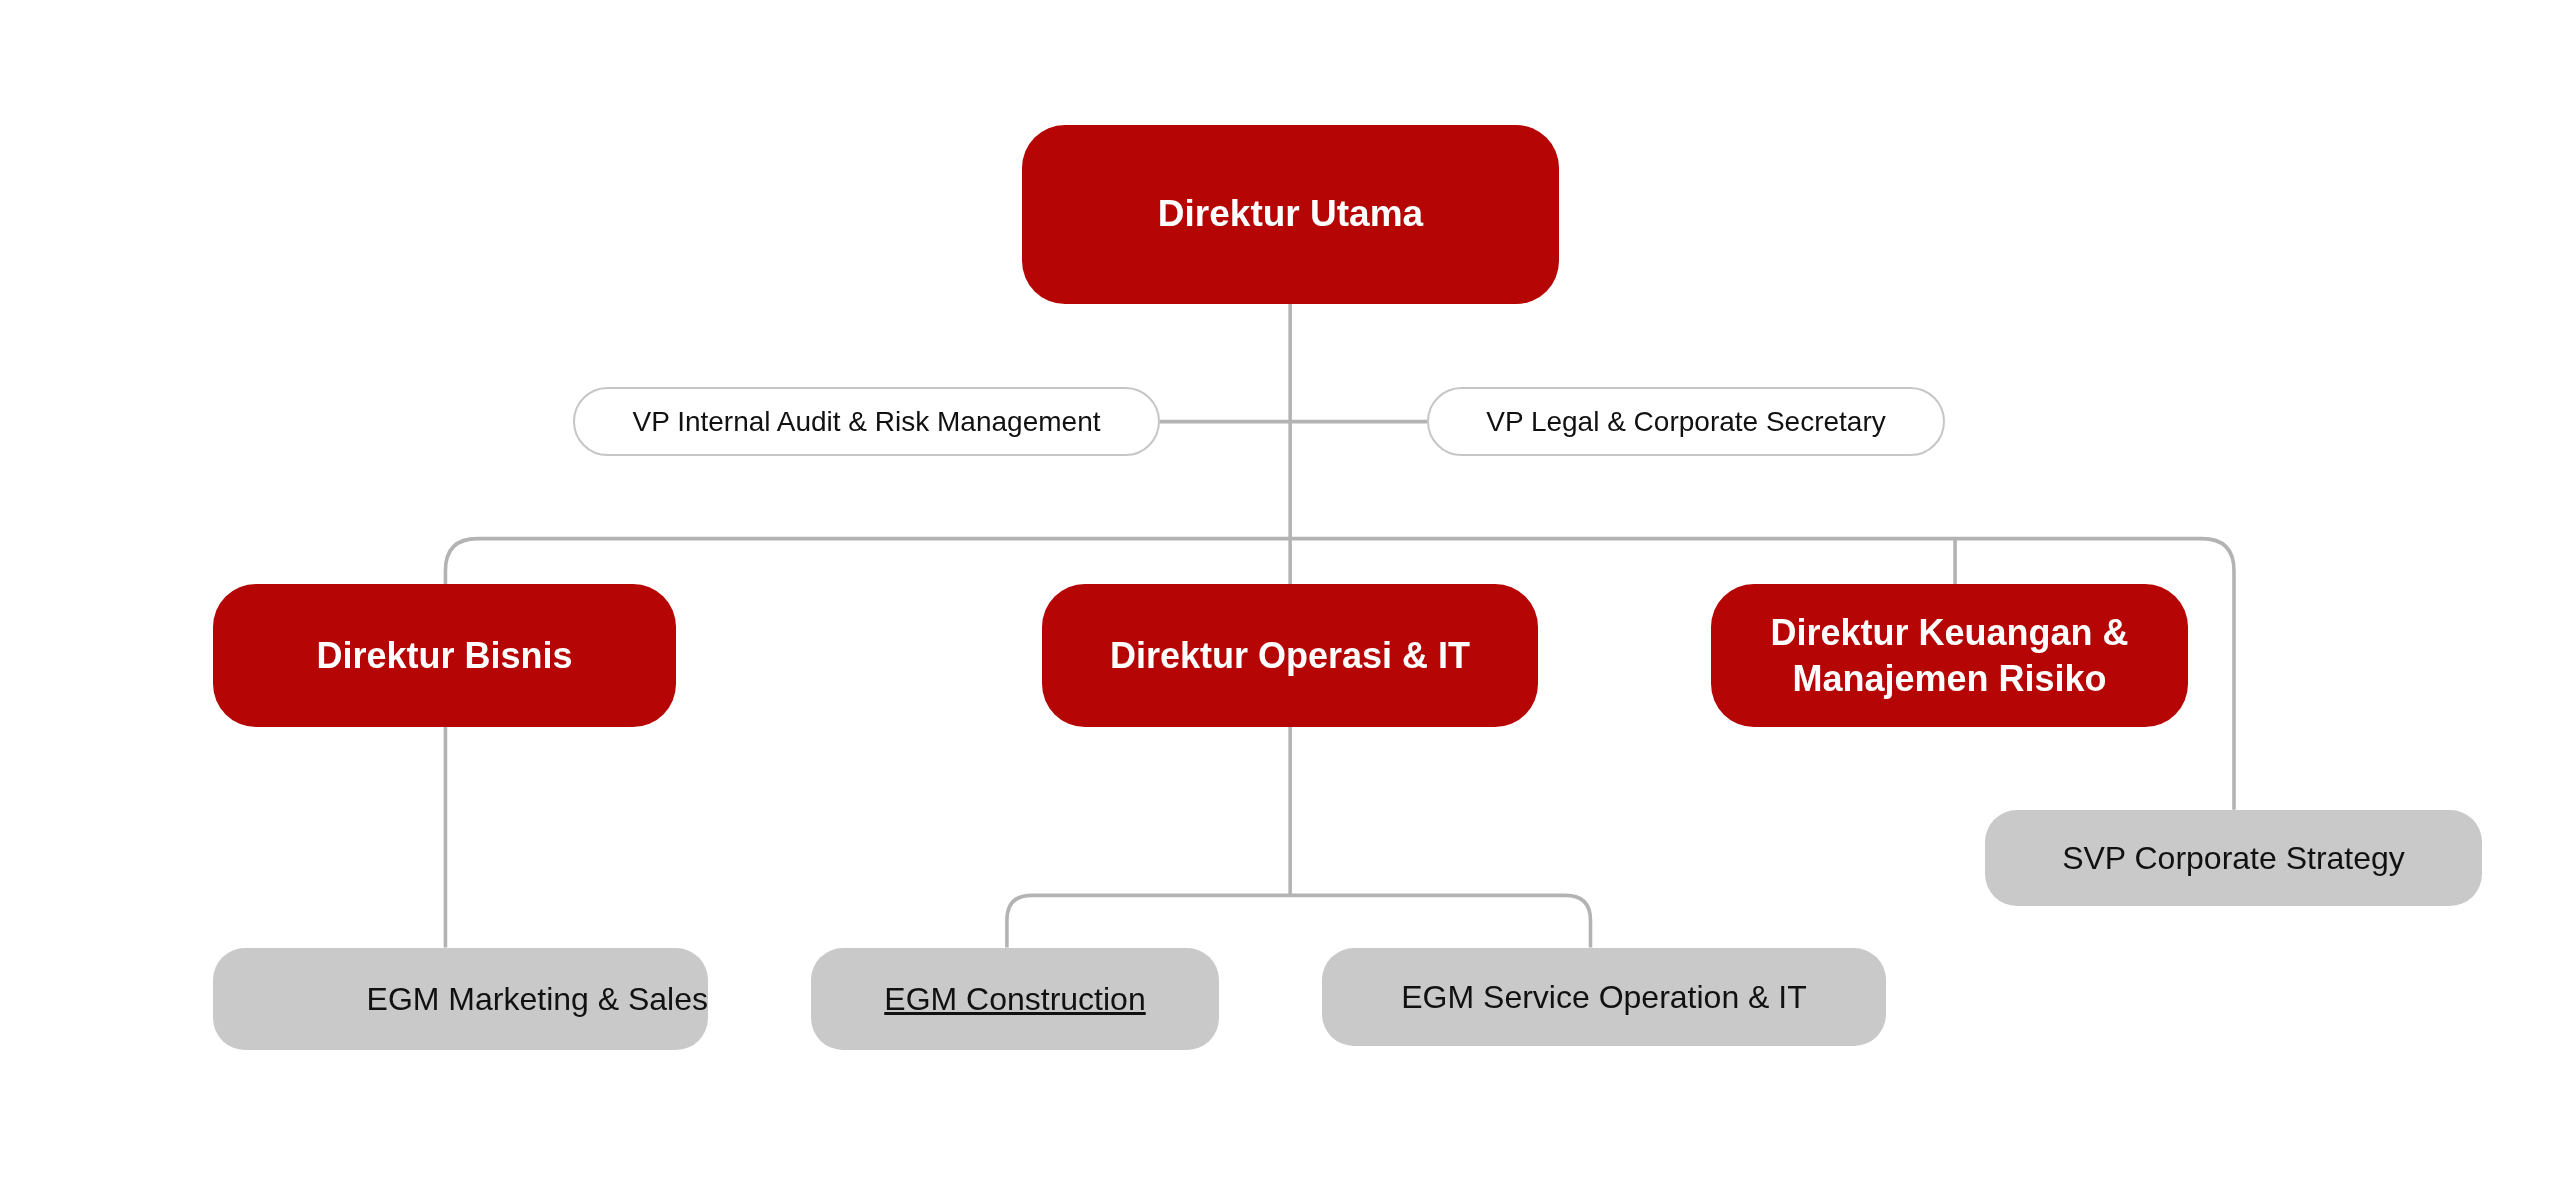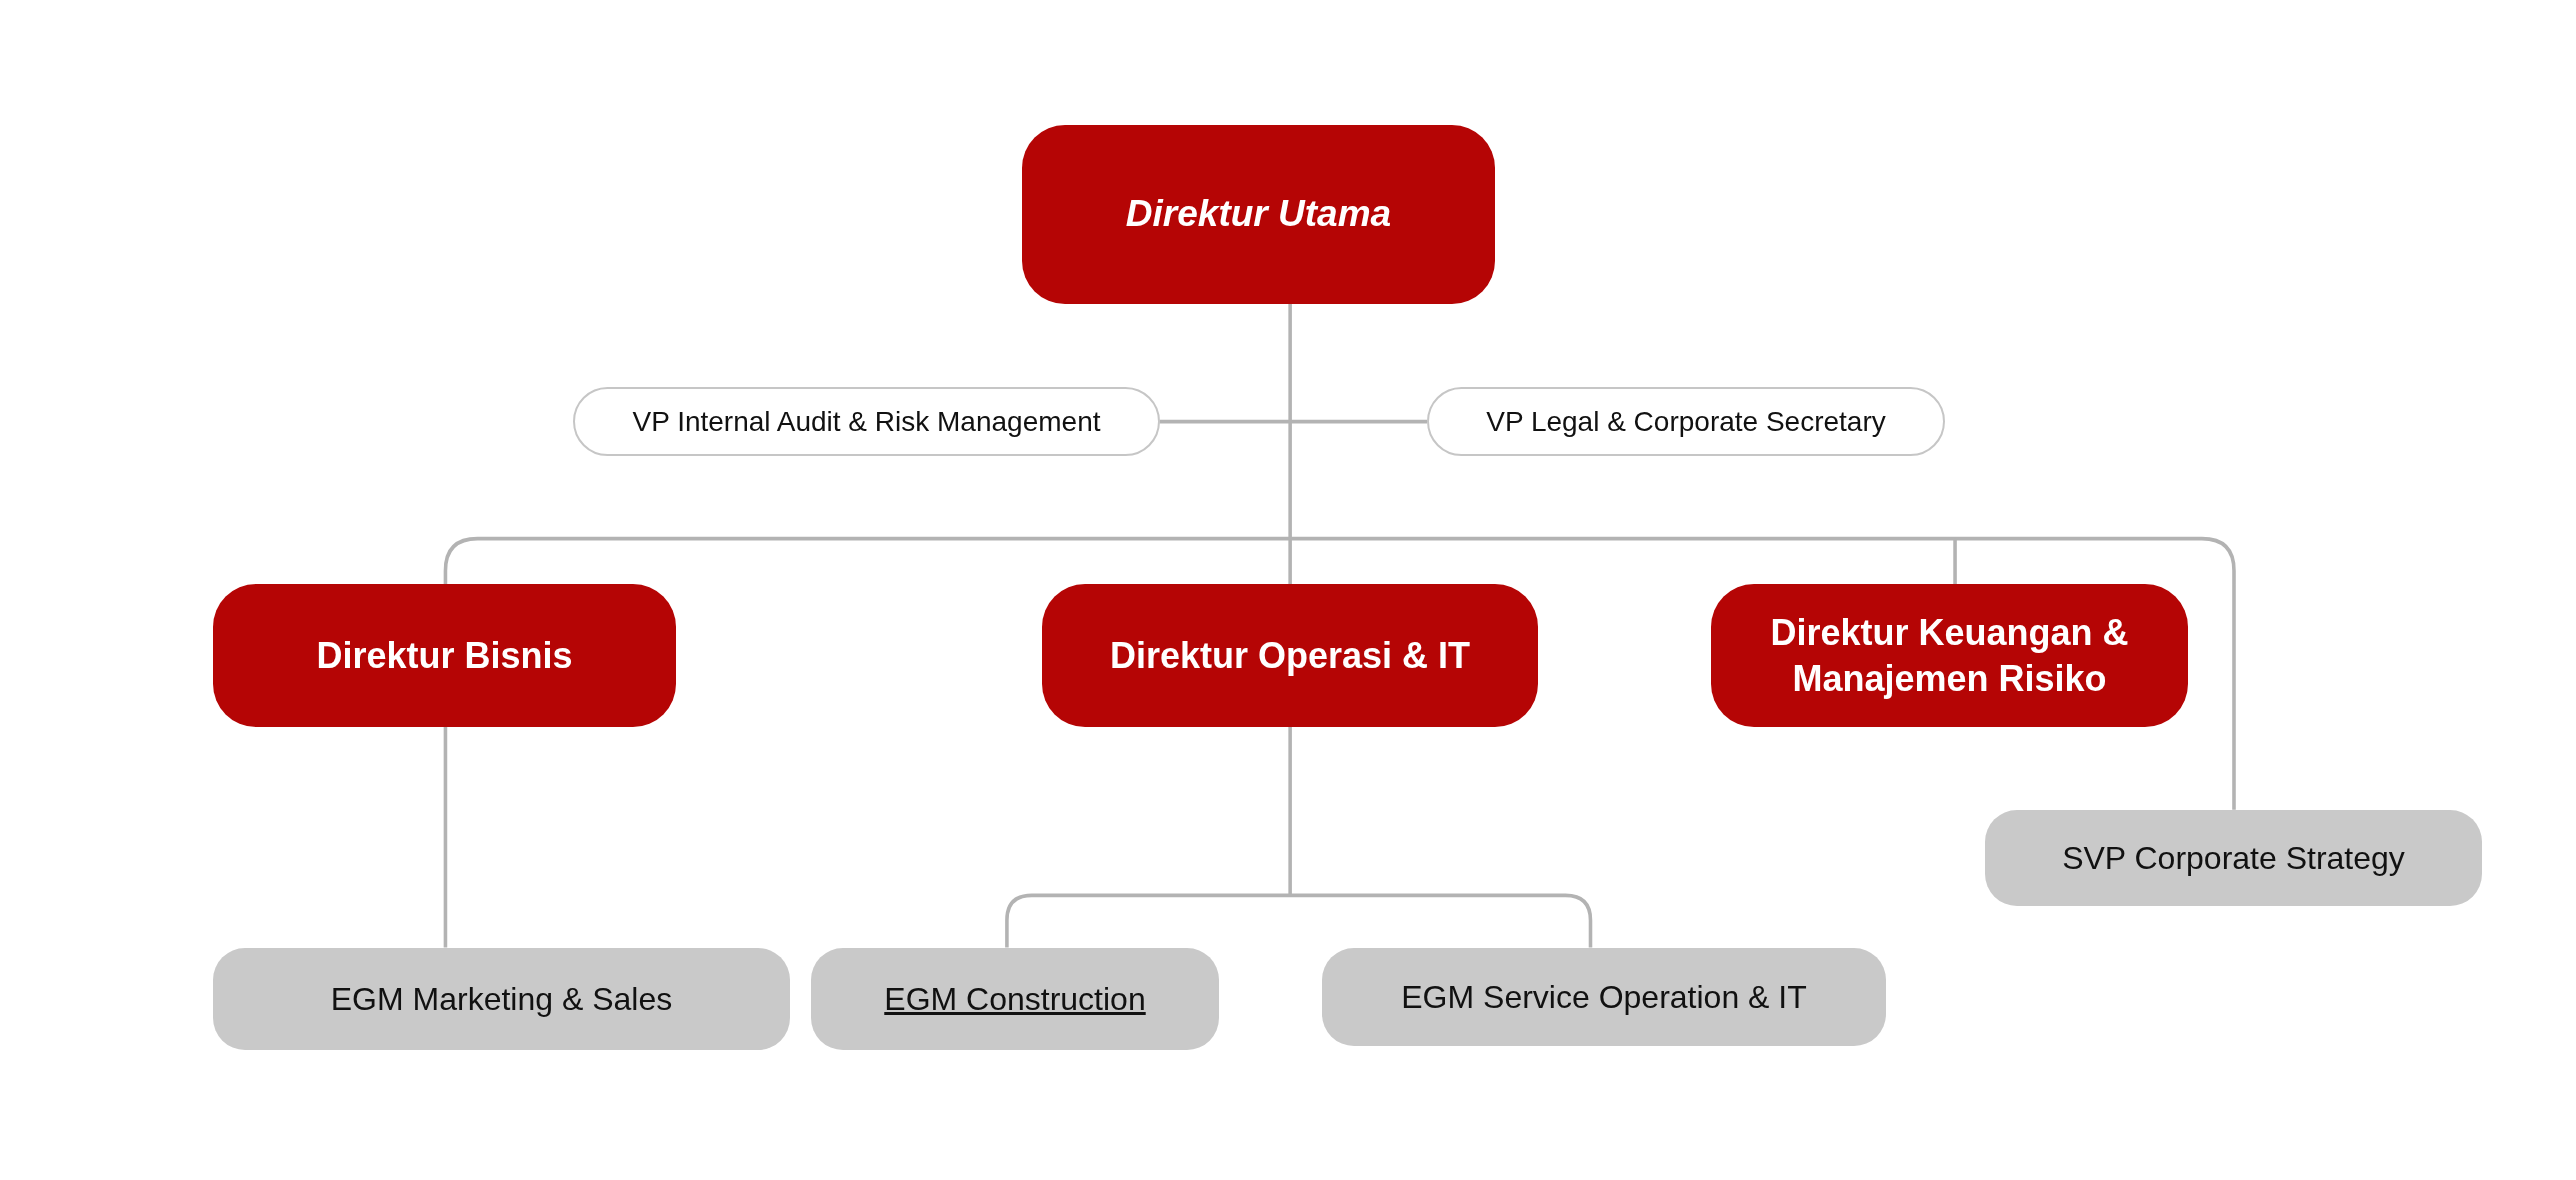--- a/index.html
+++ b/index.html
@@ -52,28 +52,28 @@
     margin-left: 16px;
   }
   .node.pill {
     background: var(--pill_fill, #ffffff);
     border: 2.9px solid var(--pill_border, #c6c6c6);
     color: var(--pill_text, #111111);
     font-size: 28px;
     border-radius: 36px;
   }
   
-  #n-utama        { left: 1022px; top: 125px;  width: 473px; height: 179px; font-size: 37px; font-style: italic; }
+  #n-utama        { left: 1022px; top: 125px;  width: 537px; height: 179px; font-size: 37px; }
   #n-vp-audit     { left: 573px;  top: 387px;  width: 587px; height: 69px; }
   #n-vp-legal     { left: 1427px; top: 387px;  width: 518px; height: 69px; }
   #n-bisnis       { left: 213px;  top: 584px;  width: 463px; height: 143px; }
   #n-operasi      { left: 1042px; top: 584px;  width: 496px; height: 143px; }
   #n-keuangan     { left: 1711px; top: 584px;  width: 477px; height: 143px; padding: 0 23px; }
   #n-svp          { left: 1969px; top: 810px; width: 497px; height: 96px; }
-  #n-marketing    { left: 197px;  top: 948px; width: 577px; height: 102px; }
+  #n-marketing    { left: 197px;  top: 948px; width: 495px; height: 102px; justify-content: flex-end; }
   #n-construction { left: 795px; top: 948px; width: 408px; height: 102px; text-decoration: underline; }
   #n-service      { left: 1306px; top: 948px; width: 564px; height: 98px; }
 </style>
 </head>
 <body>
 
 <div id="stage">
 
   <svg id="edges" viewBox="0 0 3610 1654" xmlns="http://www.w3.org/2000/svg" aria-hidden="true">
 

